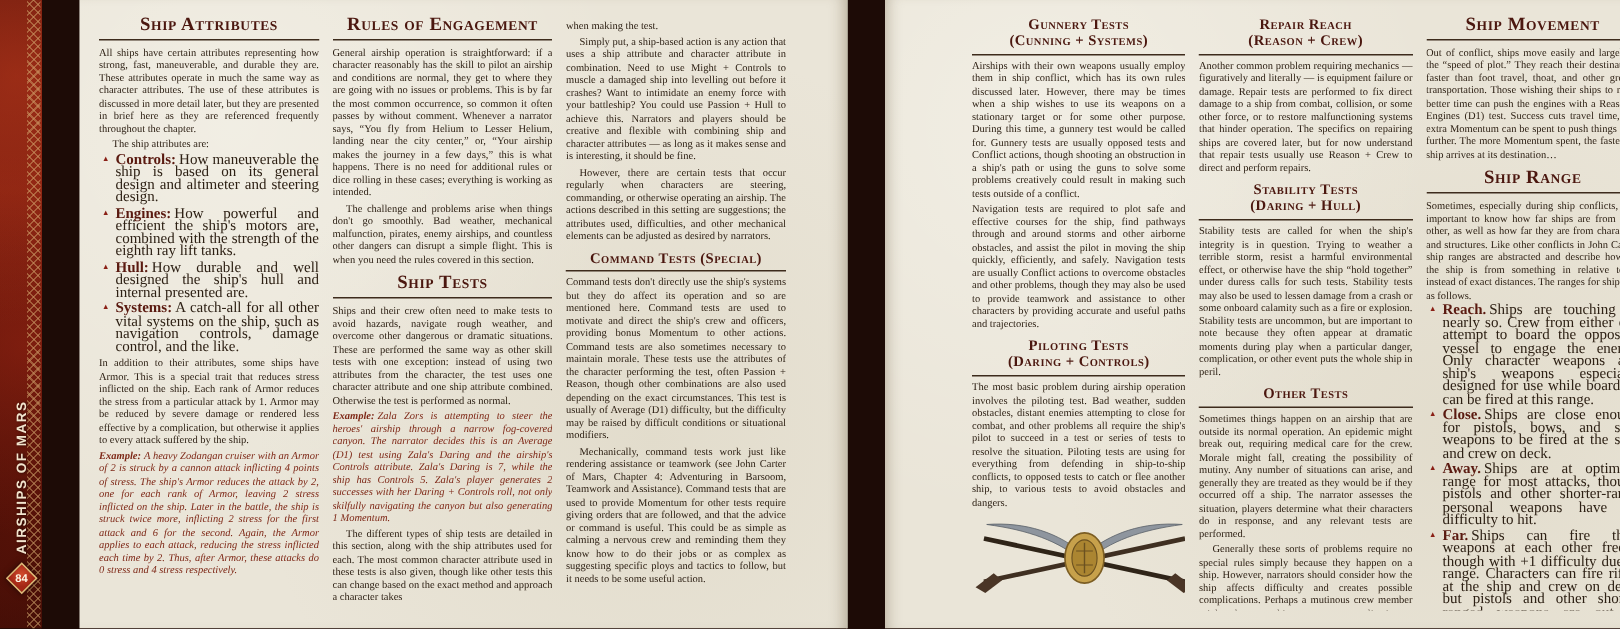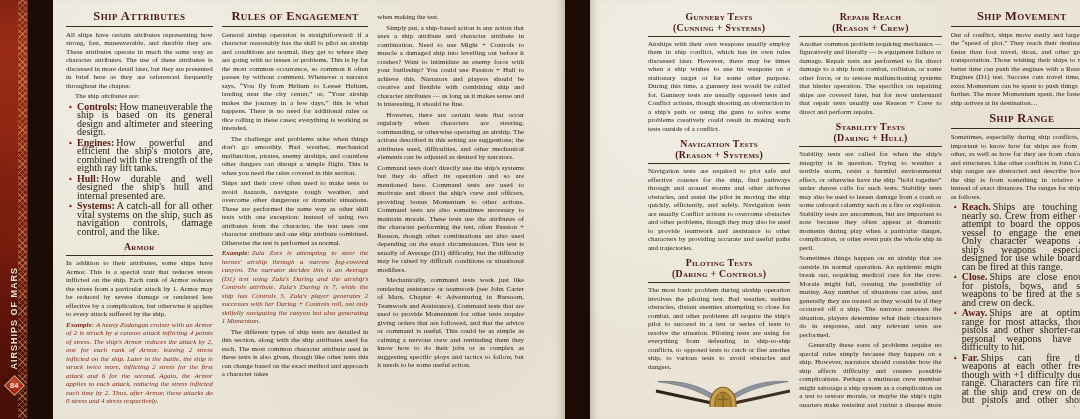--- a/index.html
+++ b/index.html
@@ -122,61 +122,58 @@
       </div>
       <div class="bullet">
         <span class="bicon">▲</span>
         <div class="btext"><b>Hull:</b><span>How durable and well designed the ship's hull and internal presented are.</span></div>
       </div>
       <div class="bullet">
         <span class="bicon">▲</span>
         <div class="btext"><b>Systems:</b><span>A catch-all for all other vital systems on the ship, such as navigation controls, damage control, and the like.</span></div>
       </div>
 
-      <div class="h2">Armor</div>
       <div class="p">In addition to their attributes, some ships have Armor. This is a special trait that reduces stress inflicted on the ship. Each rank of Armor reduces the stress from a particular attack by 1. Armor may be reduced by severe damage or rendered less effective by a complication, but otherwise it applies to every attack suffered by the ship.</div>
       <div class="p">
           <i class="ex"><b>Example:</b><span>A heavy Zodangan cruiser with an Armor of 2 is struck by a cannon attack inflicting 4 points of stress. The ship's Armor reduces the attack by 2, one for each rank of Armor, leaving 2 stress inflicted on the ship. Later in the battle, the ship is struck twice more, inflicting 2 stress for the first attack and 6 for the second. Again, the Armor applies to each attack, reducing the stress inflicted each time by 2. Thus, after Armor, these attacks do 0 stress and 4 stress respectively.</span></i>
         </div>
     </div>
 
     <div class="col">
       <div class="h1">Rules of Engagement</div>
       <div class="p">General airship operation is straightforward: if a character reasonably has the skill to pilot an airship and conditions are normal, they get to where they are going with no issues or problems. This is by far the most common occurrence, so common it often passes by without comment. Whenever a narrator says, “You fly from Helium to Lesser Helium, landing near the city center,” or, “Your airship makes the journey in a few days,” this is what happens. There is no need for additional rules or dice rolling in these cases; everything is working as intended.</div>
       <div class="p indent">The challenge and problems arise when things don't go smoothly. Bad weather, mechanical malfunction, pirates, enemy airships, and countless other dangers can disrupt a simple flight. This is when you need the rules covered in this section.</div>
+      <div class="h1" style="margin-top:5px;">Ship Tests</div>
       <div class="p">Ships and their crew often need to make tests to avoid hazards, navigate rough weather, and overcome other dangerous or dramatic situations. These are performed the same way as other skill tests with one exception: instead of using two attributes from the character, the test uses one character attribute and one ship attribute combined. Otherwise the test is performed as normal.</div>
       <div class="p">
           <i class="ex"><b>Example:</b><span>Zala Zors is attempting to steer the heroes' airship through a narrow fog-covered canyon. The narrator decides this is an Average (D1) test using Zala's Daring and the airship's Controls attribute. Zala's Daring is 7, while the ship has Controls 5. Zala's player generates 2 successes with her Daring + Controls roll, not only skilfully navigating the canyon but also generating 1 Momentum.</span></i>
         </div>
       <div class="p indent">The different types of ship tests are detailed in this section, along with the ship attributes used for each. The most common character attribute used in these tests is also given, though like other tests this can change based on the exact method and approach a character takes</div>
     </div>
 
     <div class="col">
       <div class="p" style="margin-top:3px;">when making the test.</div>
       <div class="p indent">Simply put, a ship-based action is any action that uses a ship attribute and character attribute in combination. Need to use Might + Controls to muscle a damaged ship into levelling out before it crashes? Want to intimidate an enemy force with your battleship? You could use Passion + Hull to achieve this. Narrators and players should be creative and flexible with combining ship and character attributes — as long as it makes sense and is interesting, it should be fine.</div>
       <div class="p indent">However, there are certain tests that occur regularly when characters are steering, commanding, or otherwise operating an airship. The actions described in this setting are suggestions; the attributes used, difficulties, and other mechanical elements can be adjusted as desired by narrators.</div>
+      <div class="h2">Command Tests (Special)</div>
       <div class="p">Command tests don't directly use the ship's systems but they do affect its operation and so are mentioned here. Command tests are used to motivate and direct the ship's crew and officers, providing bonus Momentum to other actions. Command tests are also sometimes necessary to maintain morale. These tests use the attributes of the character performing the test, often Passion + Reason, though other combinations are also used depending on the exact circumstances. This test is usually of Average (D1) difficulty, but the difficulty may be raised by difficult conditions or situational modifiers.</div>
       <div class="p indent">Mechanically, command tests work just like rendering assistance or teamwork (see John Carter of Mars, Chapter 4: Adventuring in Barsoom, Teamwork and Assistance). Command tests that are used to provide Momentum for other tests require giving orders that are followed, and that the advice or command is useful. This could be as simple as calming a nervous crew and reminding them they know how to do their jobs or as complex as suggesting specific ploys and tactics to follow, but it needs to be some useful action.</div>
     </div>
   </div>
 </div>
 
 <div class="page page-right">
   <div class="cols">
 
     <div class="col">
       <div class="h2" style="margin-top:2px;">
         <span>Gunnery Tests</span>
         <span>(Cunning + Systems)</span>
       </div>
       <div class="p">Airships with their own weapons usually employ them in ship conflict, which has its own rules discussed later. However, there may be times when a ship wishes to use its weapons on a stationary target or for some other purpose. During this time, a gunnery test would be called for. Gunnery tests are usually opposed tests and Conflict actions, though shooting an obstruction in a ship's path or using the guns to solve some problems creatively could result in making such tests outside of a conflict.</div>
-      <div class="h2">
-        <span>Navigation Tests</span>
-        <span>(Reason + Systems)</span>
-      </div>
       <div class="p">Navigation tests are required to plot safe and effective courses for the ship, find pathways through and around storms and other airborne obstacles, and assist the pilot in moving the ship quickly, efficiently, and safely. Navigation tests are usually Conflict actions to overcome obstacles and other problems, though they may also be used to provide teamwork and assistance to other characters by providing accurate and useful paths and trajectories.</div>
       <div class="h2">
         <span>Piloting Tests</span>
         <span>(Daring + Controls)</span>
       </div>
       <div class="p">The most basic problem during airship operation involves the piloting test. Bad weather, sudden obstacles, distant enemies attempting to close for combat, and other problems all require the ship's pilot to succeed in a test or series of tests to resolve the situation. Piloting tests are using for everything from defending in ship-to-ship conflicts, to opposed tests to catch or flee another ship, to various tests to avoid obstacles and dangers.</div>
       <div class="emblem-wrap">
         <svg width="150" height="54" viewBox="0 0 160 58">
           <path d="M80,27 C62,11 38,3 10,5 C40,9 62,17 78,31 Z" fill="#8e959e" stroke="#5d636b" stroke-width="0.6"></path>
           <path d="M80,27 C98,11 122,3 150,5 C120,9 98,17 82,31 Z" fill="#8e959e" stroke="#5d636b" stroke-width="0.6"></path>
@@ -197,20 +194,21 @@
       <div class="h2" style="margin-top:2px;">
         <span>Repair Reach</span>
         <span>(Reason + Crew)</span>
       </div>
       <div class="p">Another common problem requiring mechanics — figuratively and literally — is equipment failure or damage. Repair tests are performed to fix direct damage to a ship from combat, collision, or some other force, or to restore malfunctioning systems that hinder operation. The specifics on repairing ships are covered later, but for now understand that repair tests usually use Reason + Crew to direct and perform repairs.</div>
       <div class="h2">
         <span>Stability Tests</span>
         <span>(Daring + Hull)</span>
       </div>
       <div class="p">Stability tests are called for when the ship's integrity is in question. Trying to weather a terrible storm, resist a harmful environmental effect, or otherwise have the ship “hold together” under duress calls for such tests. Stability tests may also be used to lessen damage from a crash or some onboard calamity such as a fire or explosion. Stability tests are uncommon, but are important to note because they often appear at dramatic moments during play when a particular danger, complication, or other event puts the whole ship in peril.</div>
+      <div class="h2">Other Tests</div>
       <div class="p">Sometimes things happen on an airship that are outside its normal operation. An epidemic might break out, requiring medical care for the crew. Morale might fall, creating the possibility of mutiny. Any number of situations can arise, and generally they are treated as they would be if they occurred off a ship. The narrator assesses the situation, players determine what their characters do in response, and any relevant tests are performed.</div>
       <div class="p indent">Generally these sorts of problems require no special rules simply because they happen on a ship. However, narrators should consider how the ship affects difficulty and creates possible complications. Perhaps a mutinous crew member might sabotage a ship system as a complication on a test to restore morale, or maybe the ship's tight quarters make resisting and curing a disease more difficult.</div>
     </div>
 
     <div class="col">
       <div class="h1">Ship Movement</div>
       <div class="p">Out of conflict, ships move easily and largely at the “speed of plot.” They reach their destinations faster than foot travel, thoat, and other ground transportation. Those wishing their ships to make better time can push the engines with a Reason + Engines (D1) test. Success cuts travel time, and extra Momentum can be spent to push things even further. The more Momentum spent, the faster the ship arrives at its destination…</div>
       <div class="h1" style="margin-top:5px;">Ship Range</div>
       <div class="p">Sometimes, especially during ship conflicts, it is important to know how far ships are from each other, as well as how far they are from characters and structures. Like other conflicts in John Carter, ship ranges are abstracted and describe how far the ship is from something in relative terms instead of exact distances. The ranges for ships are as follows.</div>
 

